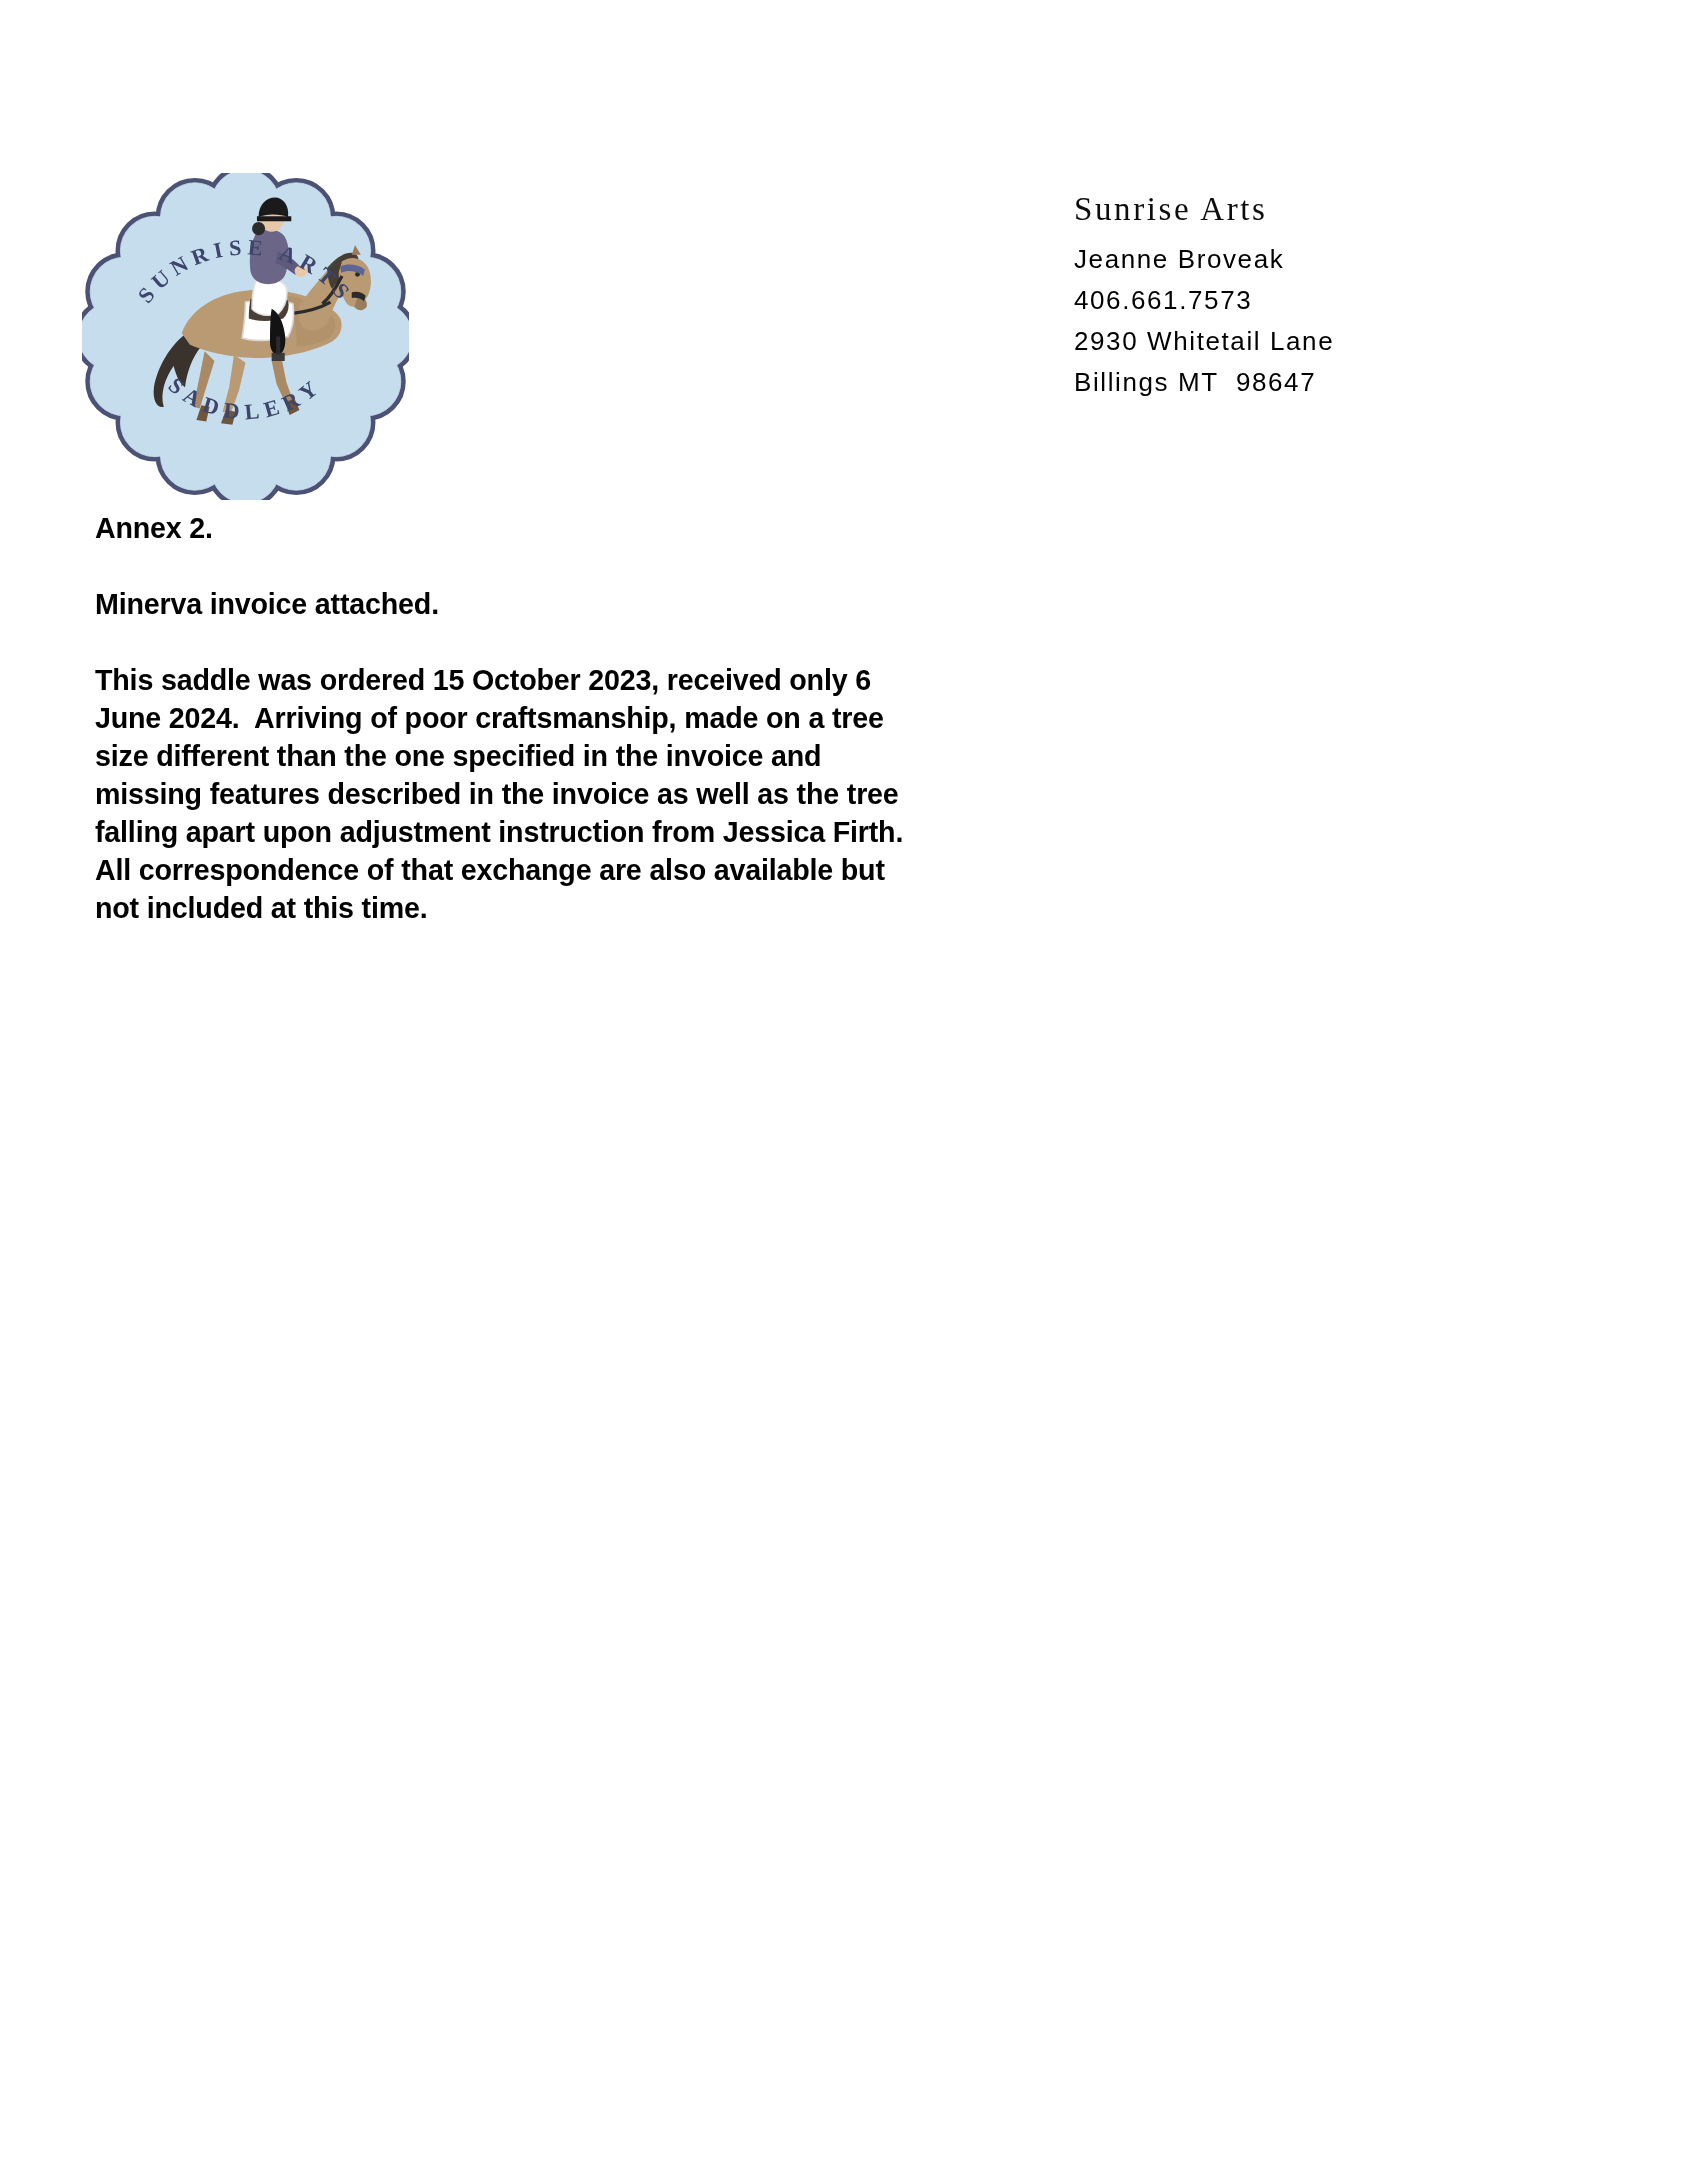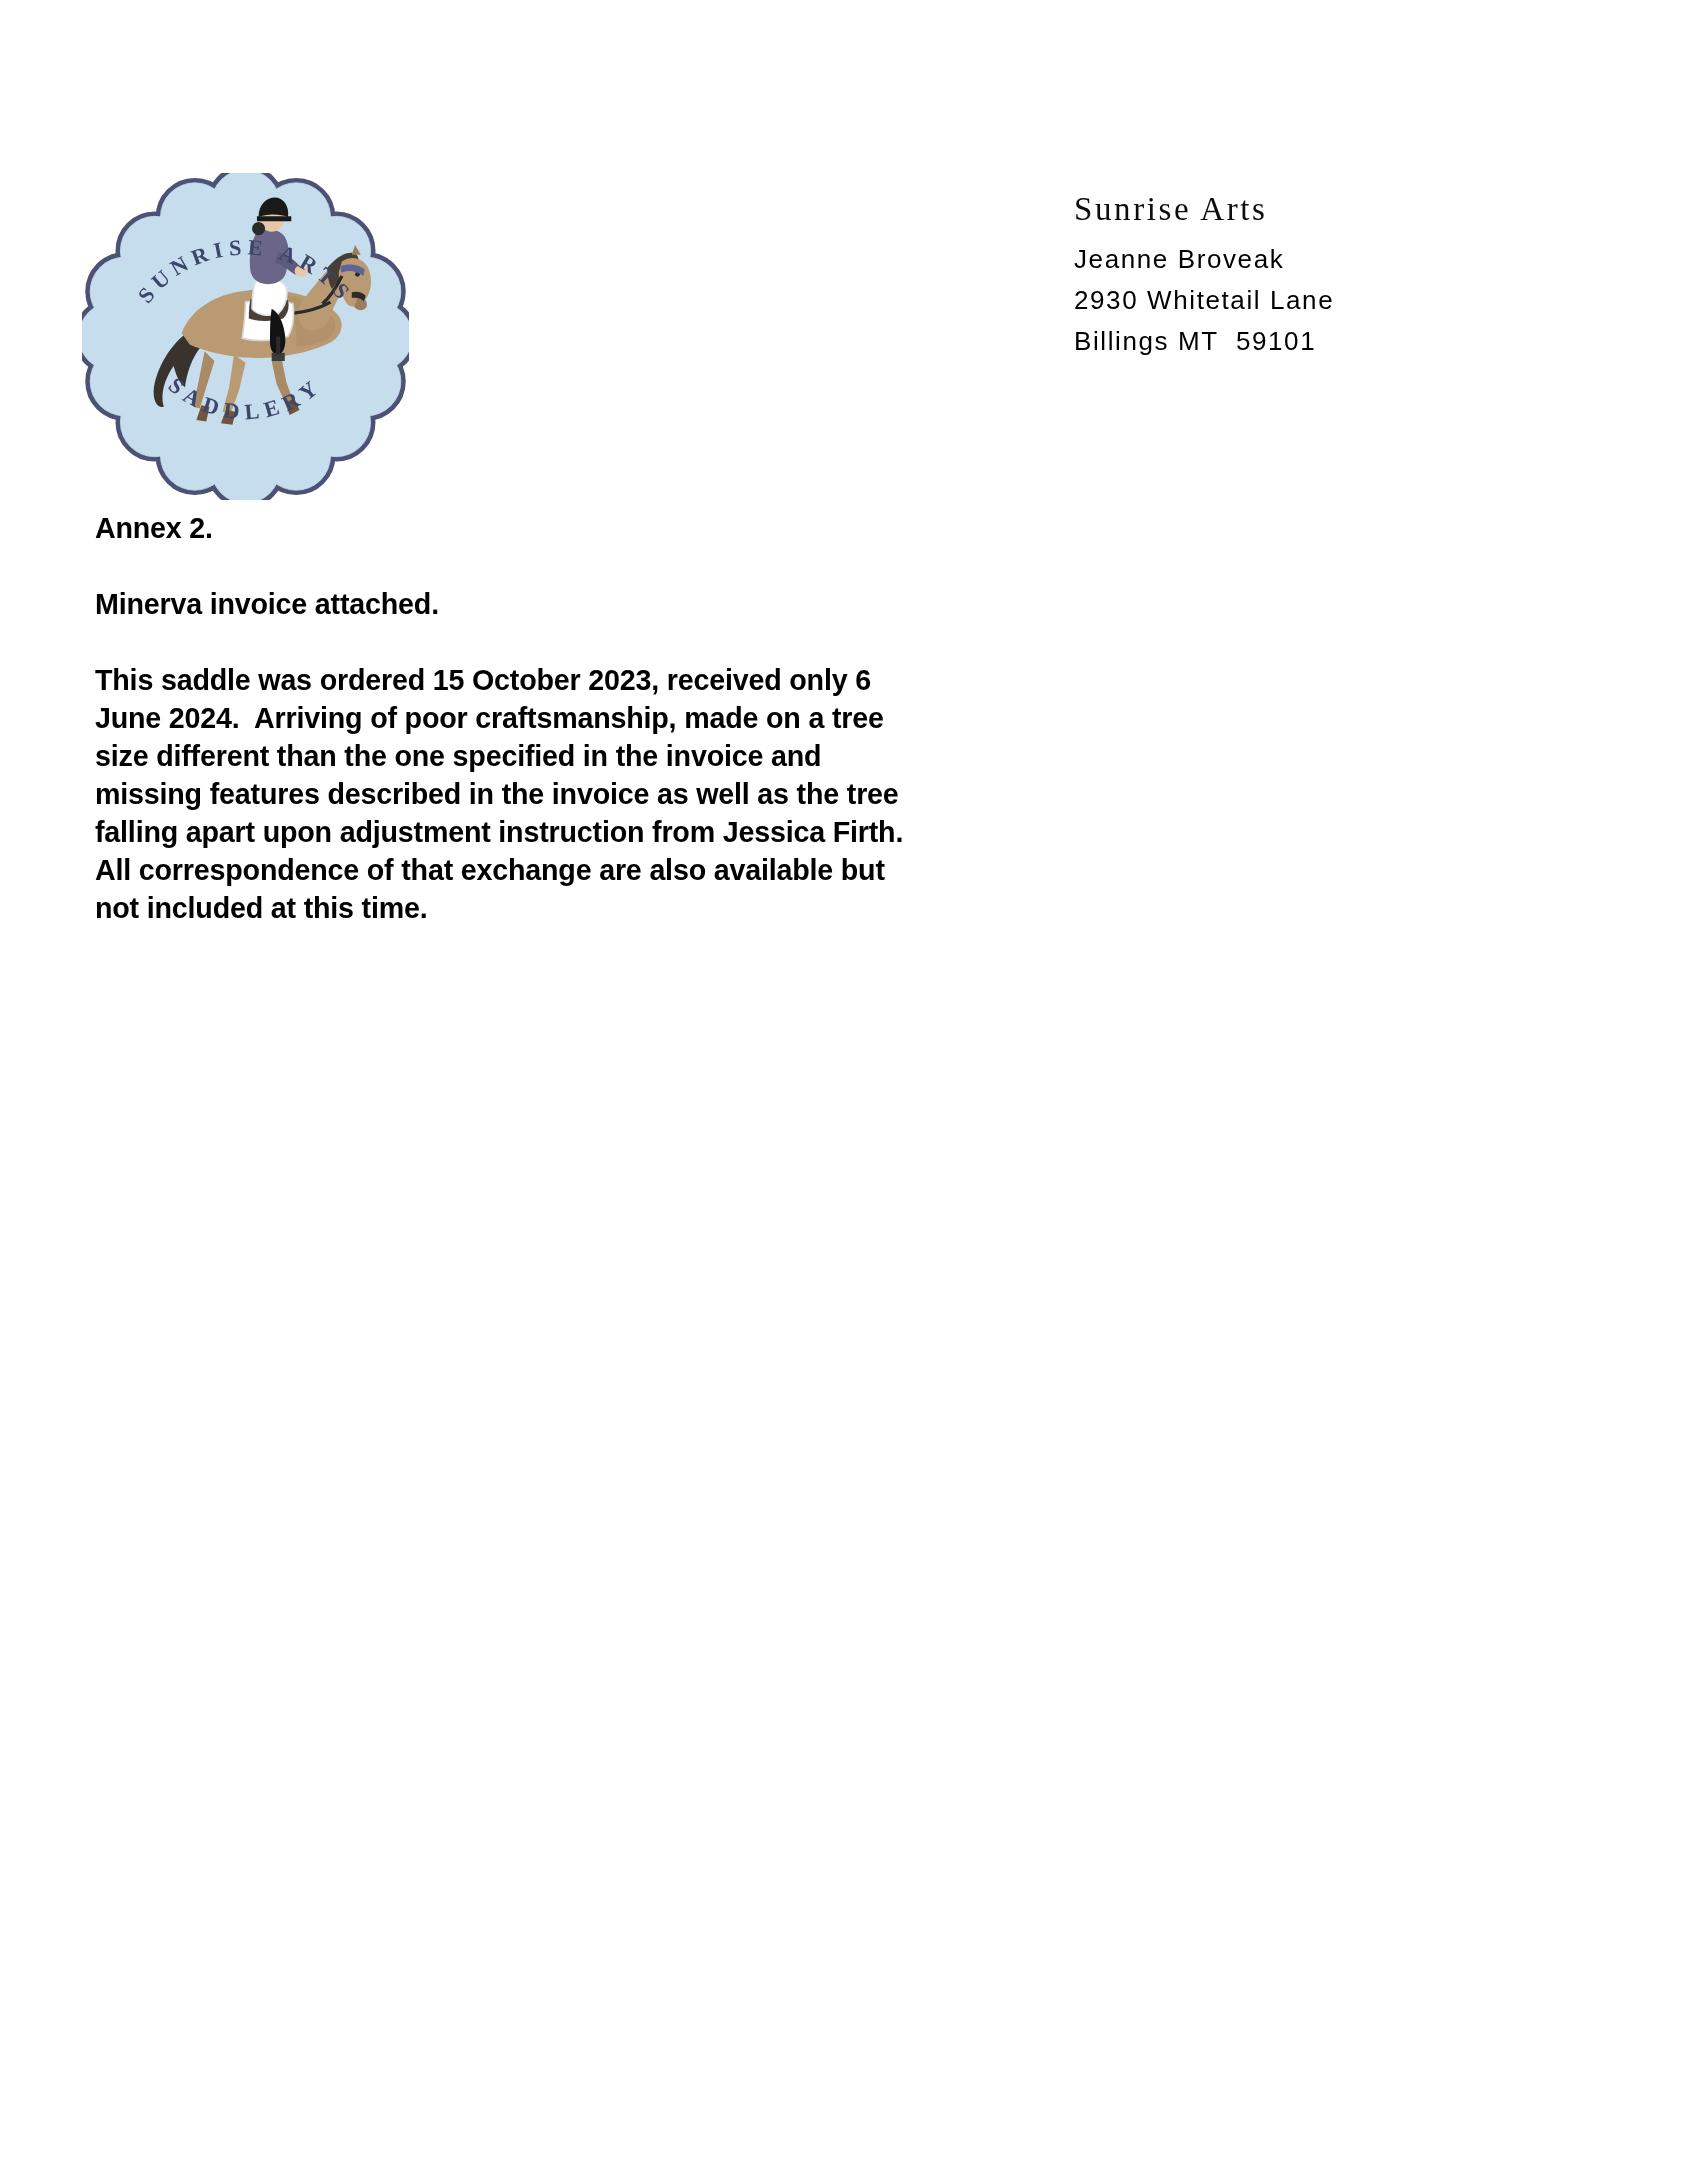--- a/index.html
+++ b/index.html
@@ -220,22 +220,23 @@
       </text>
       <text font-family="Liberation Serif, serif" font-size="27" font-weight="700" fill="#3d456b" letter-spacing="8">
         <textPath href="#arcBot" startOffset="50%" text-anchor="middle">SADDLERY</textPath>
       </text>
     </svg>
   </div>
 
   <div id="company-block">
     <div id="company-name">Sunrise Arts</div>
     <div class="company-line">Jeanne Broveak</div>
+    <div class="company-line">406.661.7573</div>
     <div class="company-line">2930 Whitetail Lane</div>
-    <div class="company-line">Billings MT  59101</div>
+    <div class="company-line">Billings MT  98647</div>
   </div>
 
 </div>
 
 <div id="letter-body">
   <p class="body-heading">Annex 2.</p>
   <p class="body-heading">Minerva invoice attached.</p>
   <p class="body-paragraph" id="paragraph-body">This saddle was ordered 15 October 2023, received only 6 June 2024.  Arriving of poor craftsmanship, made on a tree size different than the one specified in the invoice and missing features described in the invoice as well as the tree falling apart upon adjustment instruction from Jessica Firth.  All correspondence of that exchange are also available but not included at this time.</p>
 </div>
 

